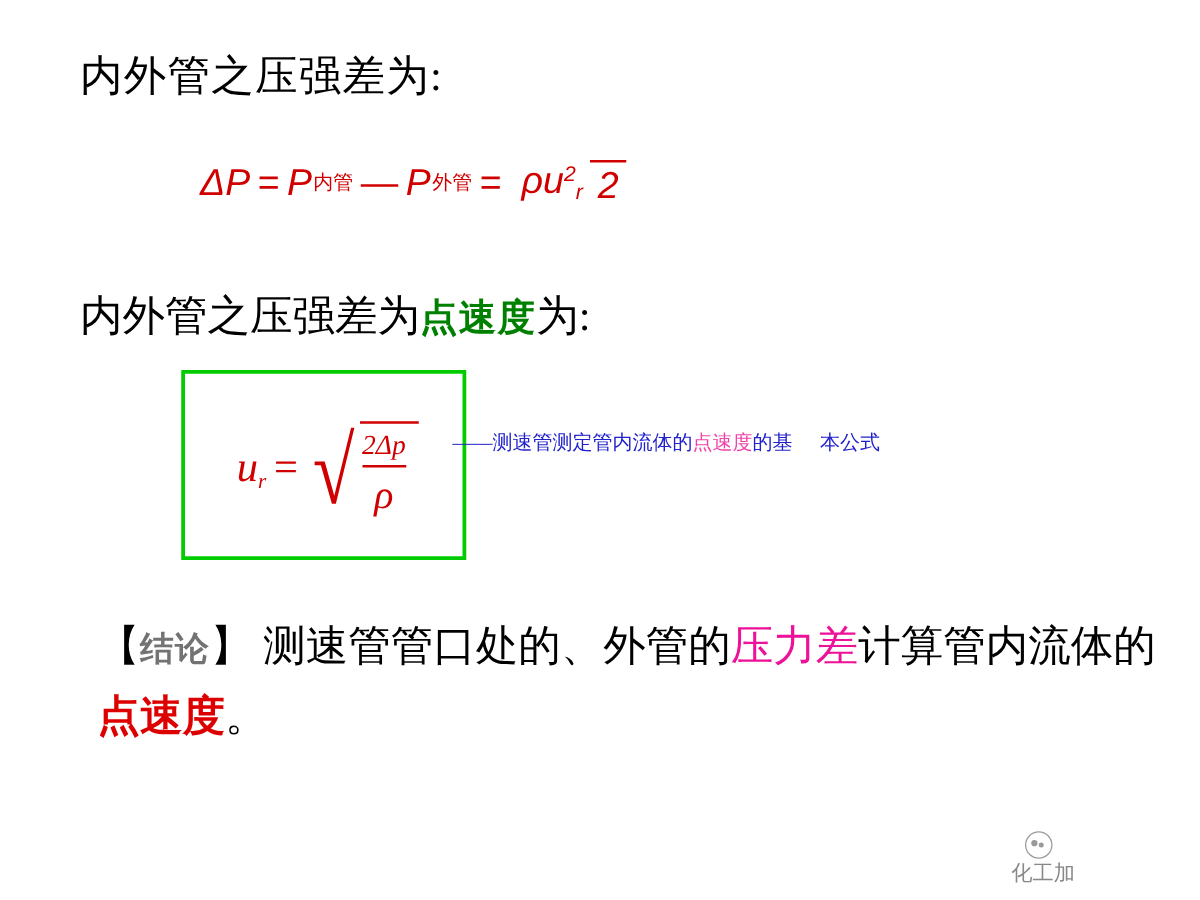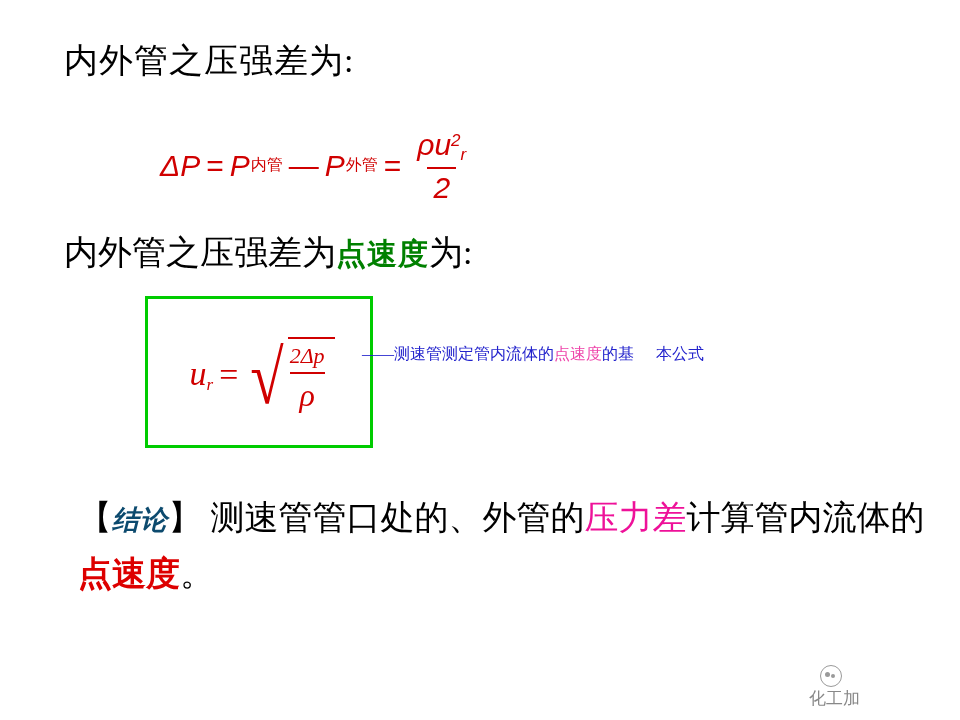--- a/index.html
+++ b/index.html
@@ -51,21 +51,20 @@
     vertical-align: -4px;
     display: inline-block;
     margin-left: 1px;
   }
   .eq1 .op {
     font-style: normal;
     margin: 0 6px;
   }
   .frac {
     display: inline-flex;
-    flex-direction: column;
     align-items: center;
     vertical-align: middle;
     margin: 0 4px;
   }
   .frac .num {
     padding: 0 6px 2px 6px;
     line-height: 1.1;
   }
   .frac .den {
     padding: 2px 6px 0 6px;
@@ -185,26 +184,25 @@
     top: 490px;
     width: 850px;
     font-size: 34px;
     line-height: 1.65;
     color: #000000;
   }
   .concl .brkt {
     color: #000000;
   }
   .concl .jielun {
-    color: #0c4a6e;
+    color: #737373;
     font-family: "Liberation Sans", sans-serif;
     font-weight: bold;
     font-size: 27px;
     letter-spacing: 1px;
-    font-style: italic;
   }
   .concl .magenta {
     color: #ee1199;
     font-weight: normal;
   }
   .concl .red {
     color: #dd0000;
     font-weight: bold;
   }
 

